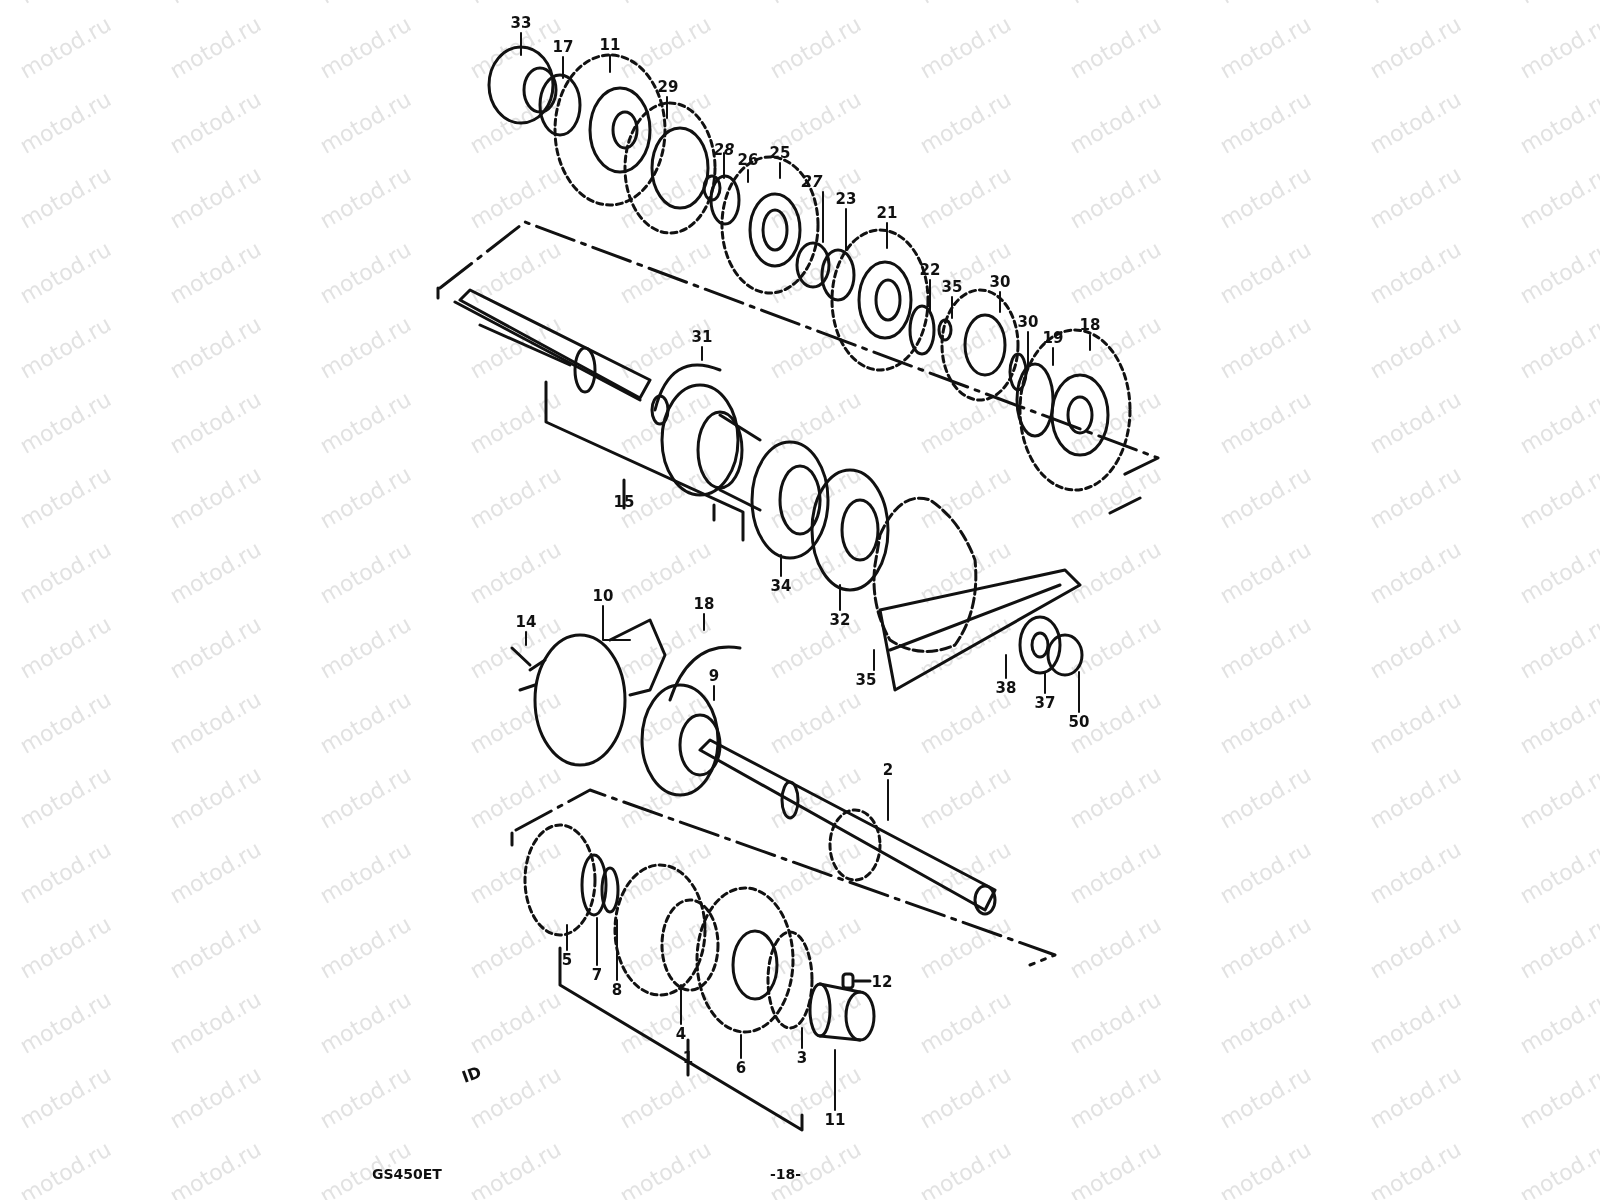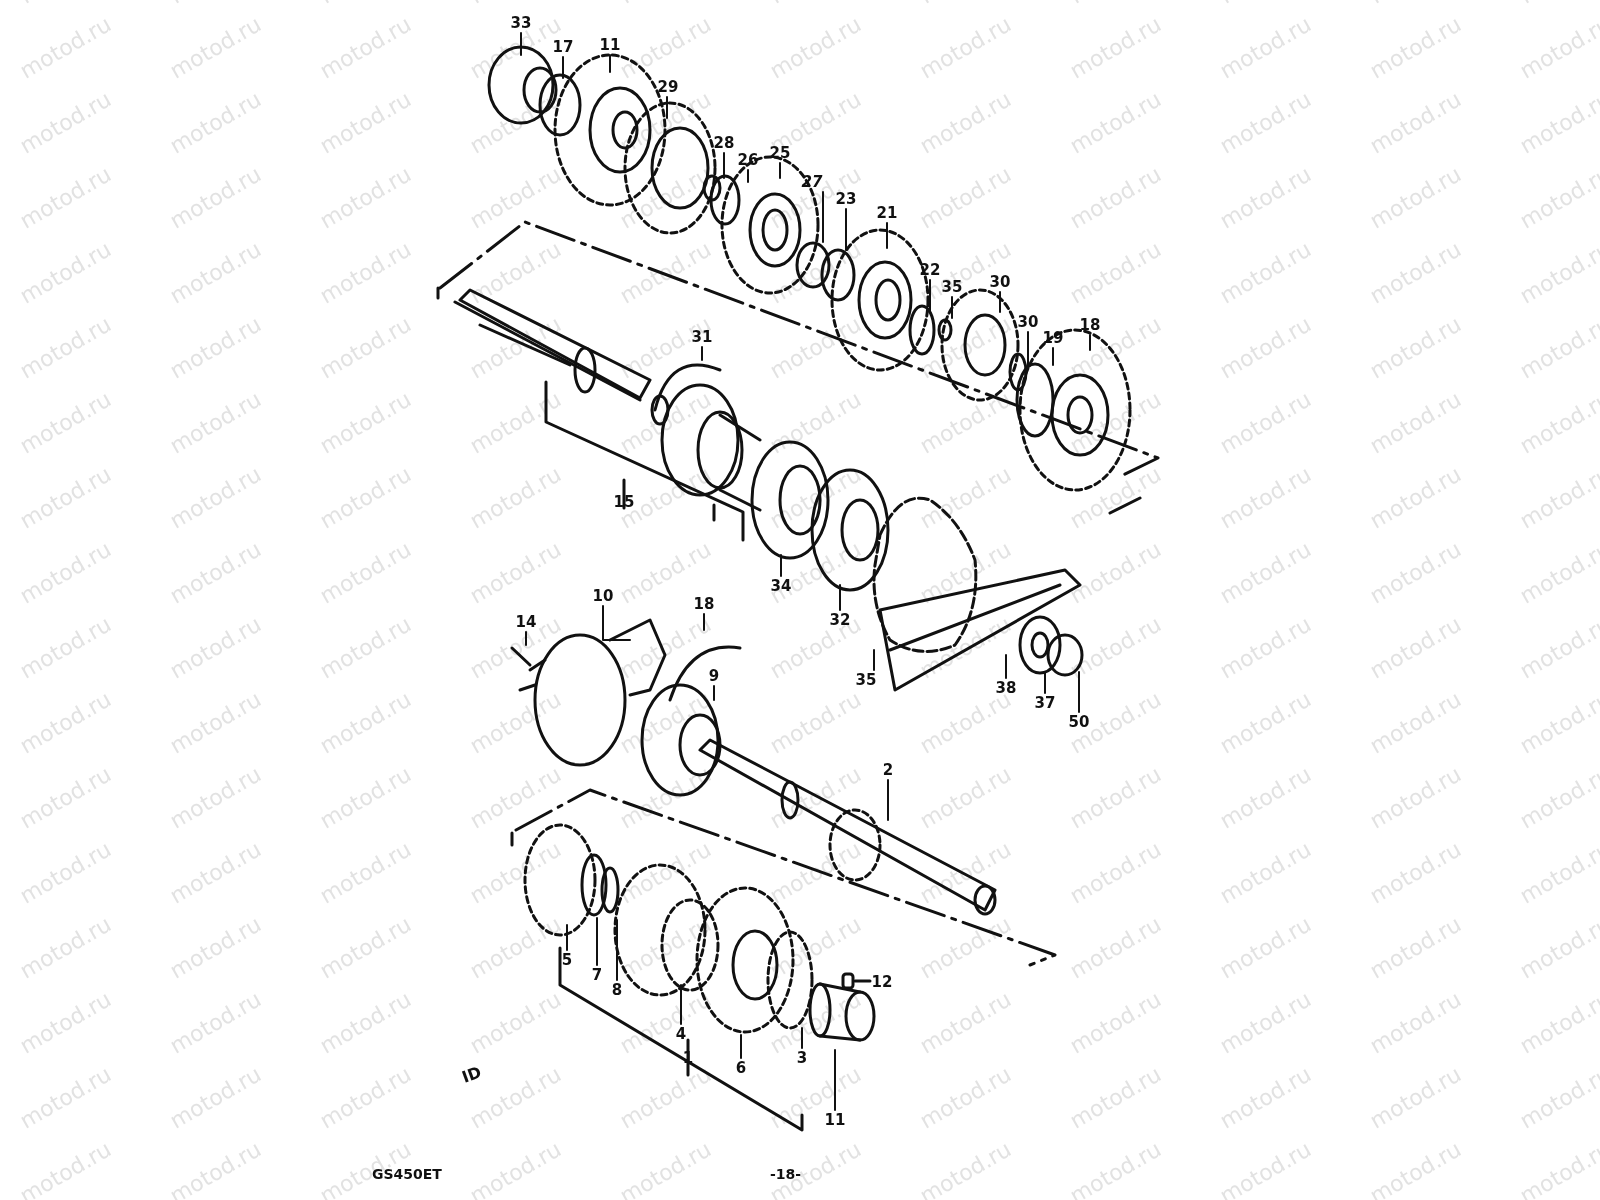--- a/index.html
+++ b/index.html
@@ -425,21 +425,21 @@
       <span class="lbl" style="left: 1090px; top: 325px;">18</span>
       <span class="lbl" style="left: 1053px; top: 338px;">19</span>
       <span class="lbl" style="left: 1028px; top: 322px;">30</span>
       <span class="lbl" style="left: 887px; top: 213px;">21</span>
       <span class="lbl" style="left: 930px; top: 270px;">22</span>
       <span class="lbl" style="left: 846px; top: 199px;">23</span>
       <span class="lbl" style="left: 952px; top: 287px;">35</span>
       <span class="lbl" style="left: 780px; top: 153px;">25</span>
       <span class="lbl" style="left: 748px; top: 160px;">26</span>
       <span class="lbl" style="left: 812px; top: 182px; font-style: italic;">27</span>
-      <span class="lbl" style="left: 724px; top: 143px;">28</span>
+      <span class="lbl" style="left: 724px; top: 150px; font-style: italic;">28</span>
       <span class="lbl" style="left: 668px; top: 87px;">29</span>
       <span class="lbl" style="left: 1000px; top: 282px;">30</span>
       <span class="lbl" style="left: 702px; top: 337px;">31</span>
       <span class="lbl" style="left: 840px; top: 620px;">32</span>
       <span class="lbl" style="left: 521px; top: 23px;">33</span>
       <span class="lbl" style="left: 781px; top: 586px;">34</span>
       <span class="lbl" style="left: 866px; top: 680px;">35</span>
       <span class="lbl" style="left: 1079px; top: 722px;">50</span>
       <span class="lbl" style="left: 1045px; top: 703px;">37</span>
       <span class="lbl" style="left: 1006px; top: 688px;">38</span>

